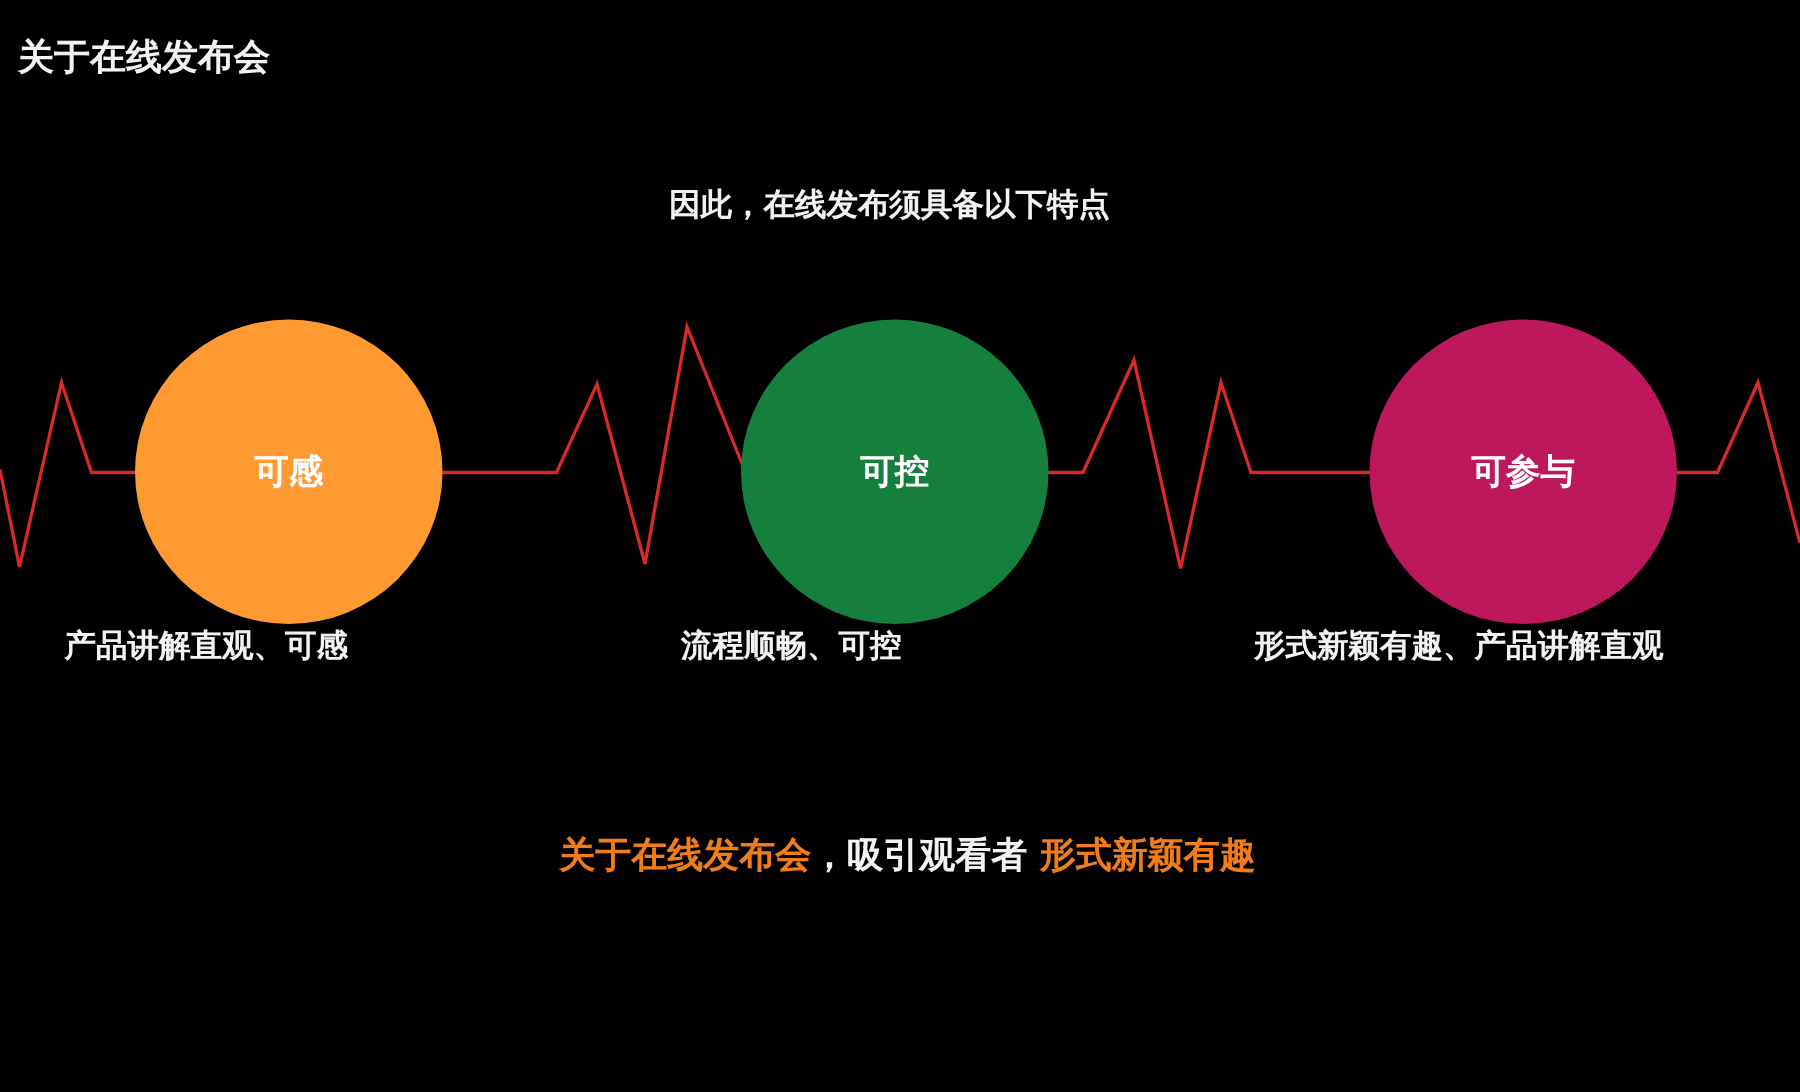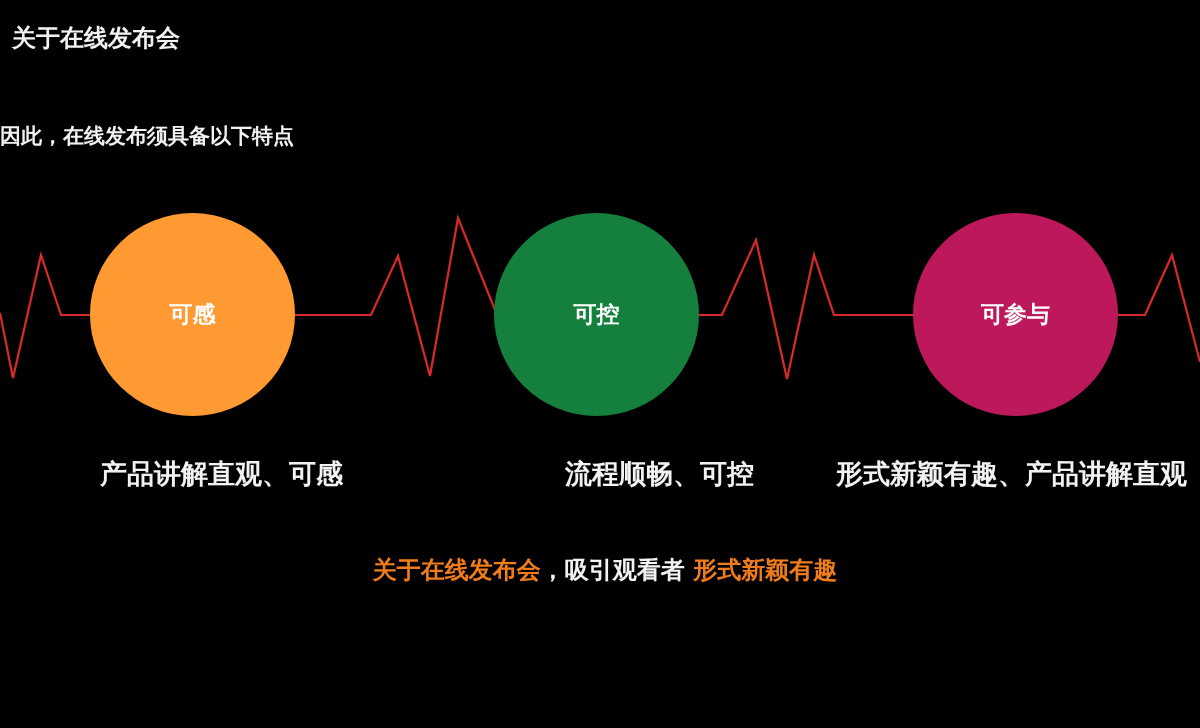--- a/index.html
+++ b/index.html
@@ -23,20 +23,21 @@
       font-weight: bold;
       letter-spacing: 0px;
       color: #f2f2f2;
       white-space: nowrap;
     }
     .subtitle {
       position: absolute;
       left: 0;
       width: 1186px;
       top: 122px;
+      text-align: center;
       font-size: 21px;
       font-weight: bold;
       color: #f2f2f2;
       white-space: nowrap;
     }
     svg.pulse {
       position: absolute;
       left: 0;
       top: 0;
     }
@@ -48,25 +49,25 @@
       display: flex;
       align-items: center;
       justify-content: center;
       font-size: 23px;
       font-weight: bold;
       color: #ffffff;
       white-space: nowrap;
     }
     .caption {
       position: absolute;
-      top: 456px;
-      font-size: 27px;
+      top: 416px;
+      font-size: 21px;
       font-weight: bold;
       color: #f2f2f2;
-      text-align: right;
+      text-align: left;
       white-space: nowrap;
     }
     .tagline {
       position: absolute;
       left: 0;
       width: 1210px;
       top: 554px;
       text-align: center;
       font-size: 24px;
       font-weight: bold;

